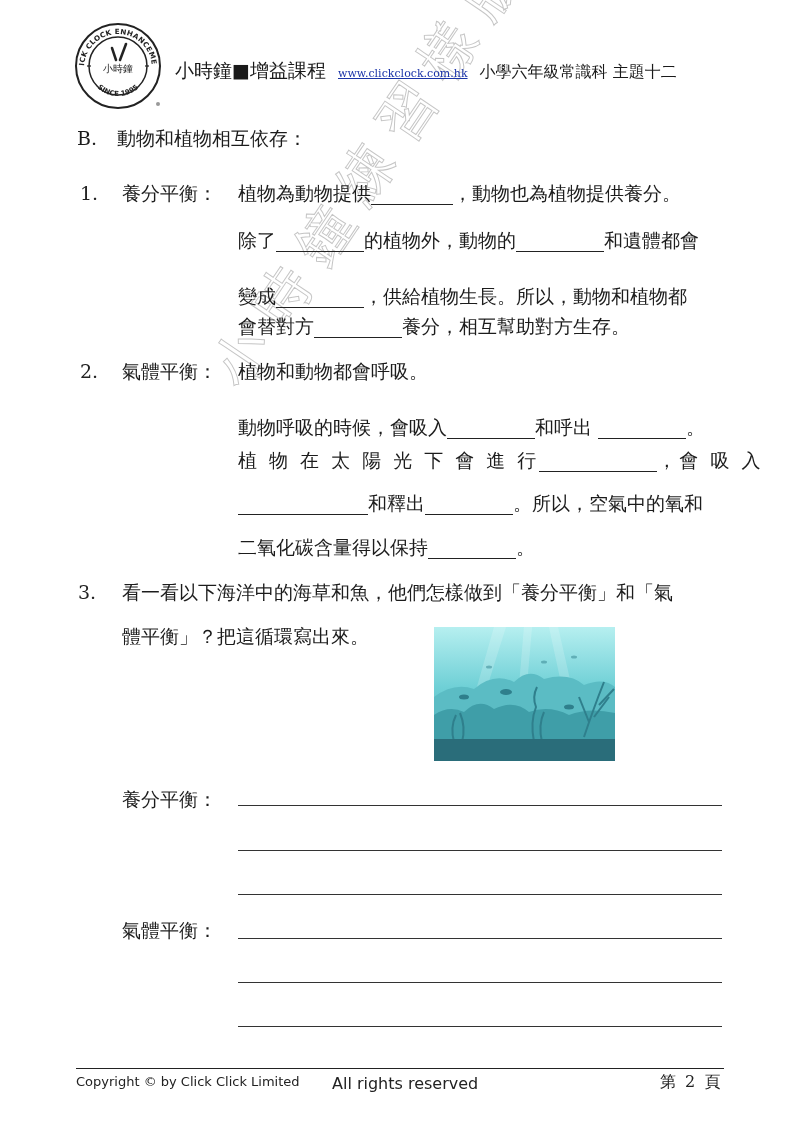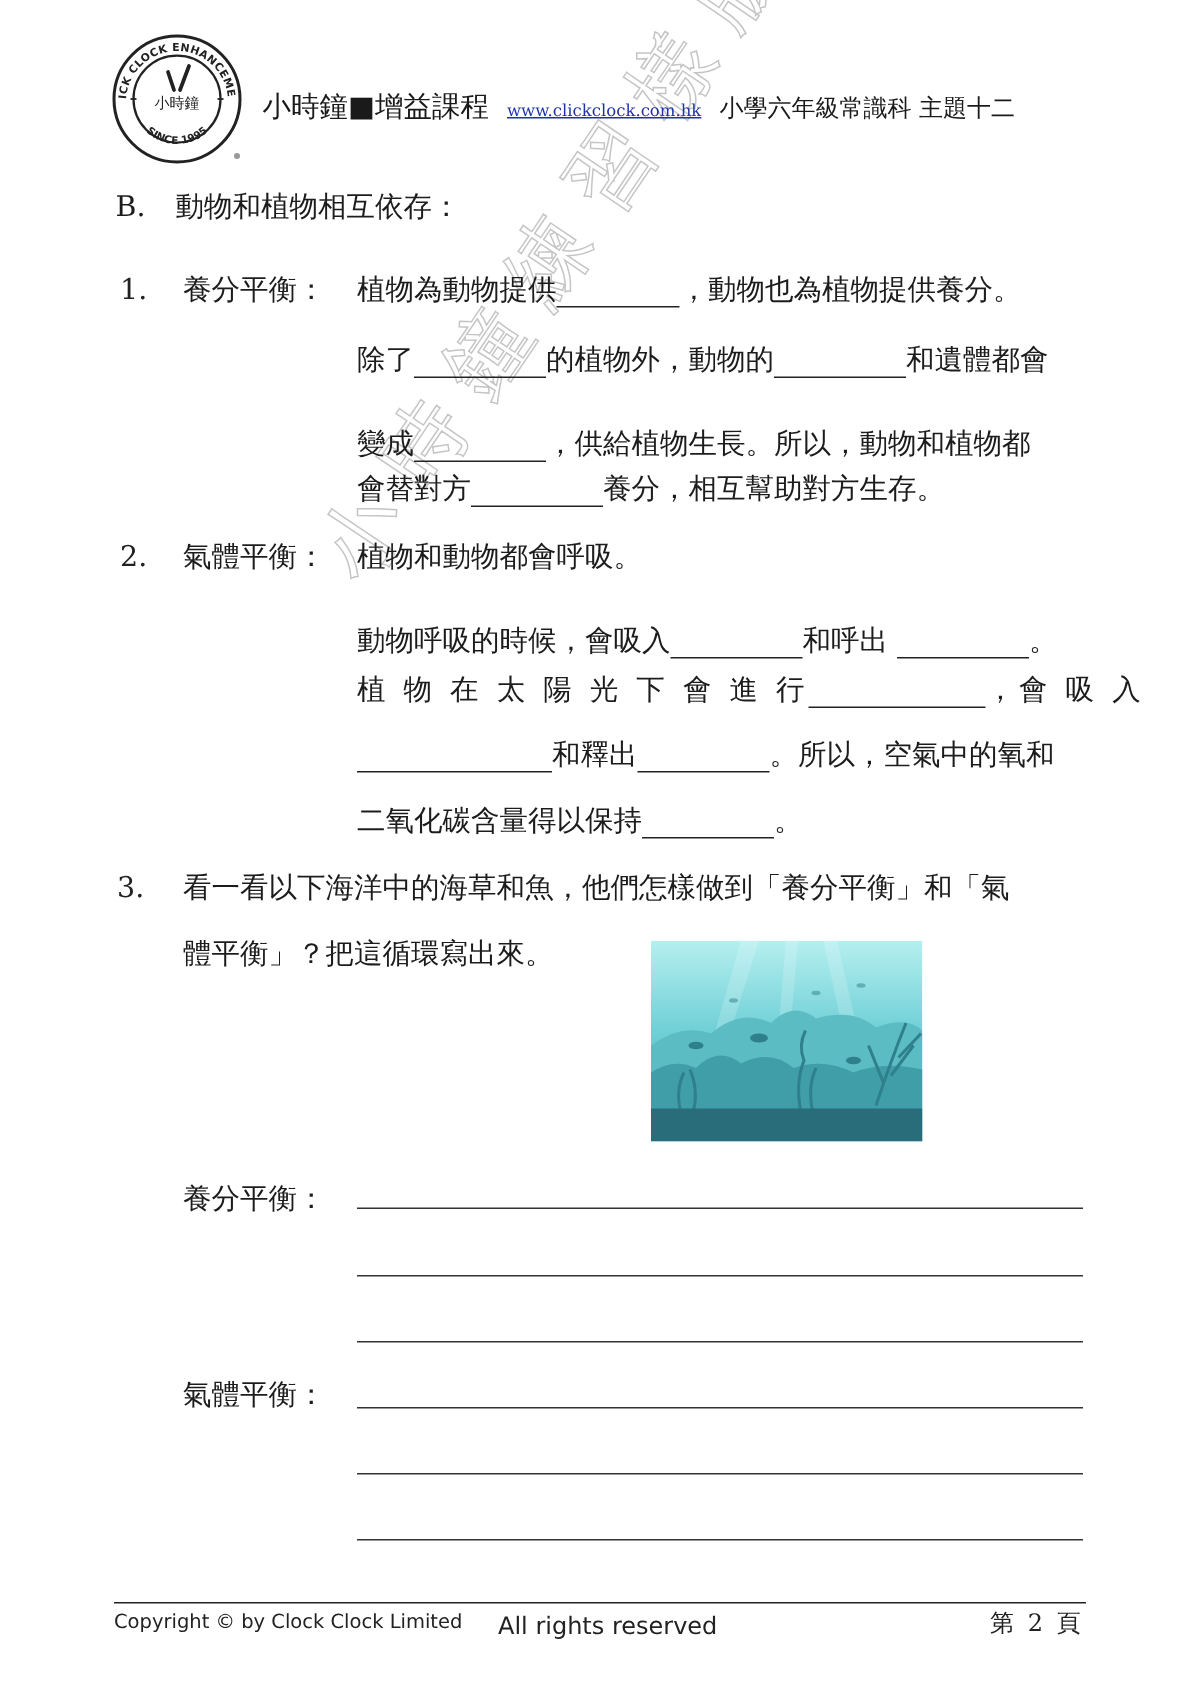--- a/index.html
+++ b/index.html
@@ -158,19 +158,19 @@
 <div class="answer-line" style="top:805px;"></div>
 <div class="answer-line" style="top:850px;"></div>
 <div class="answer-line" style="top:894px;"></div>
 
 <div class="line" style="left:122px; top:918px;">氣體平衡：</div>
 <div class="answer-line" style="top:938px;"></div>
 <div class="answer-line" style="top:982px;"></div>
 <div class="answer-line" style="top:1026px;"></div>
 
 <div class="abs footer-rule"></div>
-<div class="abs footer-left">Copyright © by Clock Clock Limited</div>
+<div class="abs footer-left">Copyright © by Click Click Limited</div>
 <div class="abs footer-mid">All rights reserved</div>
 <div class="abs footer-right">
   <span>第</span>
   <span style="margin:0 4px">2</span>
   <span>頁</span>
 </div>
 
 </body></html>

